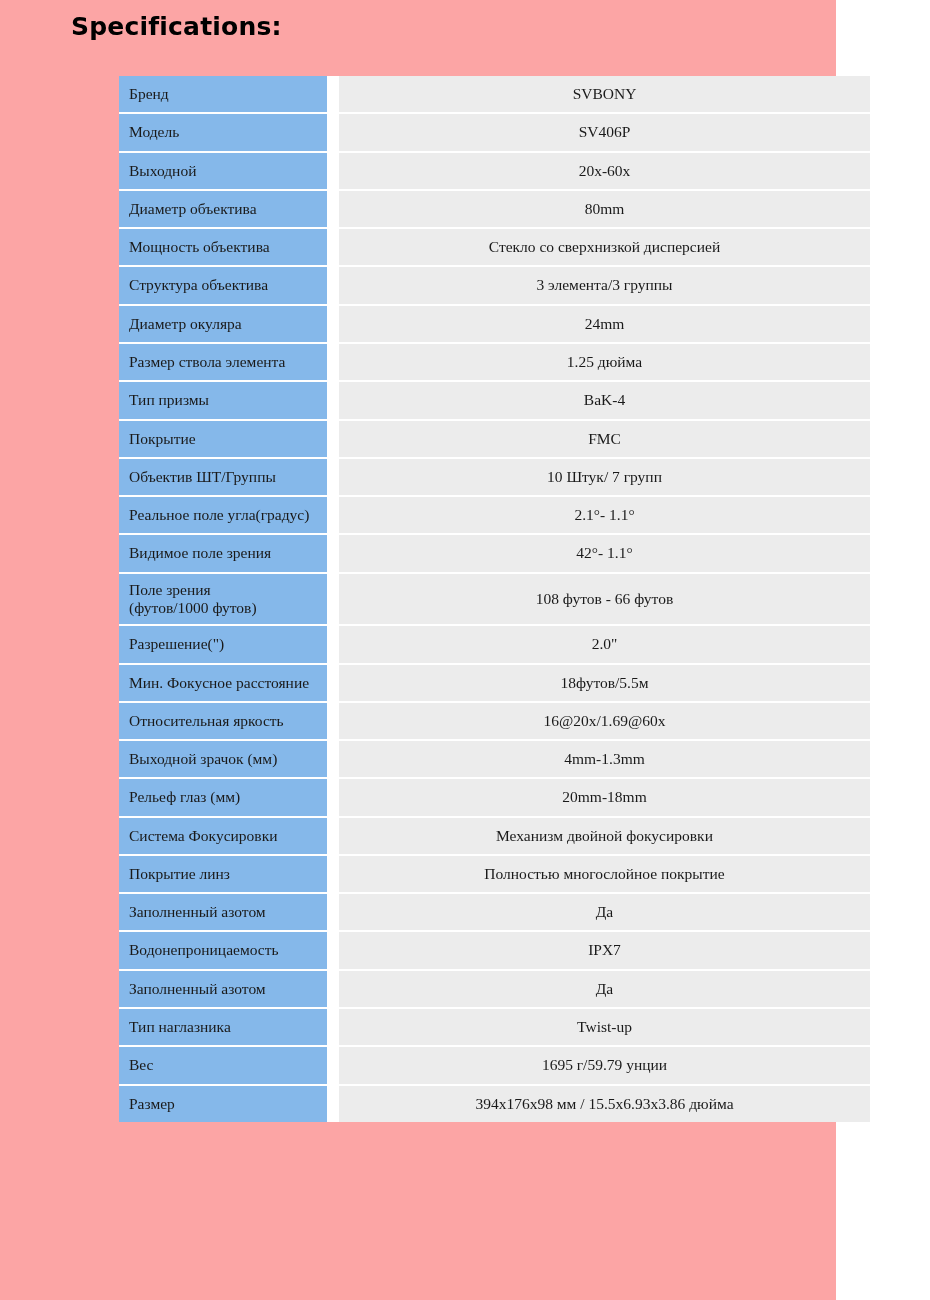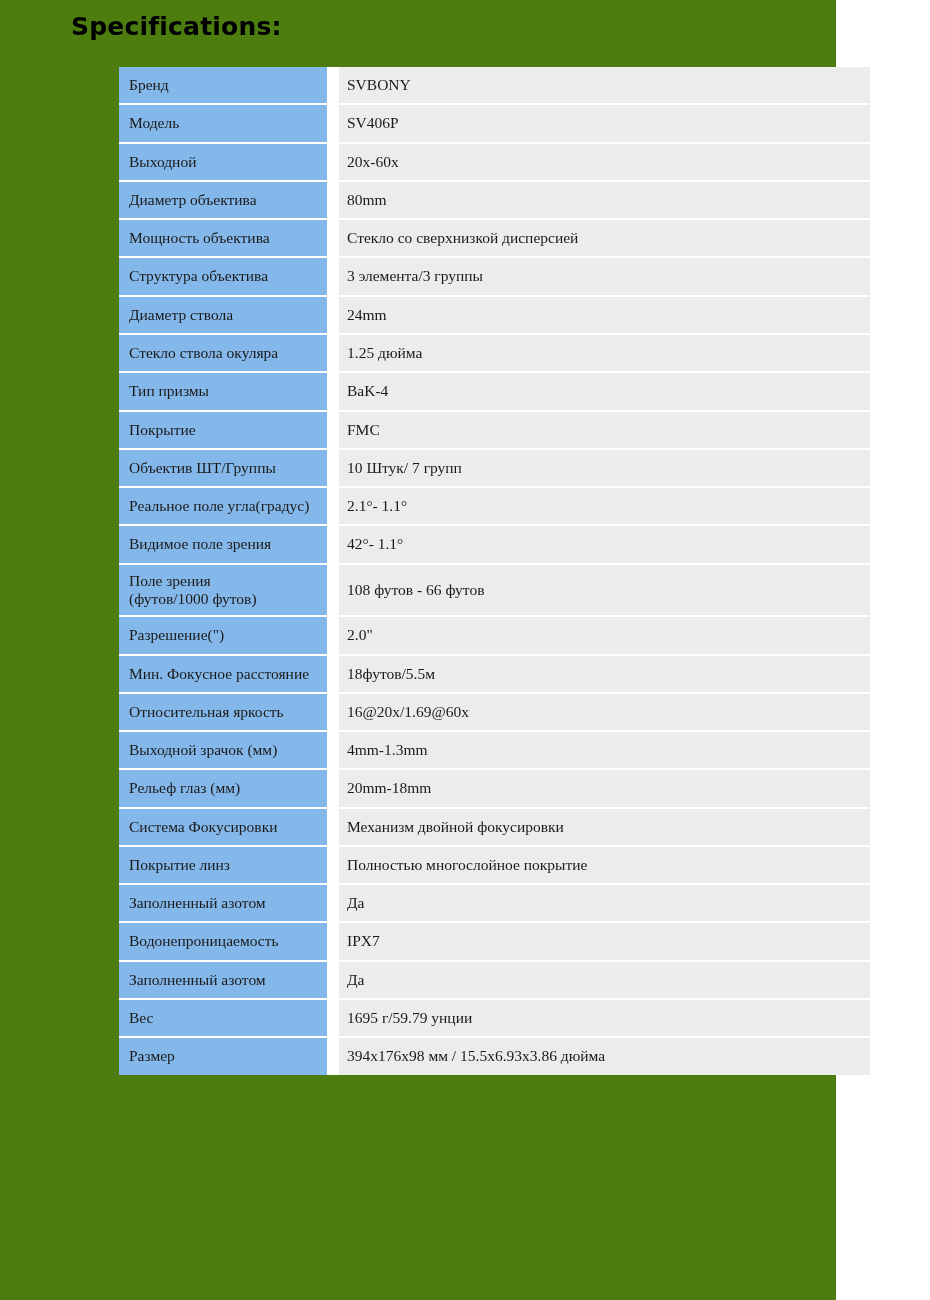--- a/index.html
+++ b/index.html
@@ -9,37 +9,37 @@
     background: #ffffff;
     overflow: hidden;
   }
   body {
     font-family: "Liberation Serif", serif;
   }
   #page {
     position: relative;
     width: 836px;
     height: 1300px;
-    background: #4d7c0f;
+    background: #fca5a5;
   }
   #spec-title {
     position: absolute;
     left: 71px;
     top: 12px;
     font-family: "DejaVu Sans", sans-serif;
     font-weight: bold;
     font-size: 25px;
     letter-spacing: 0.2px;
     color: #000000;
     white-space: nowrap;
   }
   #spec-table {
     position: absolute;
     left: 71px;
-    top: 67px;
+    top: 76px;
     width: 799px;
     border-collapse: separate;
     border-spacing: 0;
     padding-left: 48px;
   }
   .spec-row { }
   .spec-label,
   .spec-value {
     vertical-align: middle;
     font-size: 15.5px;
@@ -50,21 +50,21 @@
     width: 220px;
     background: #85b8ea;
     padding: 9px 0 9px 10px;
     text-align: left;
     border-bottom: 2px solid #ffffff;
     border-right: 12px solid #ffffff;
   }
   .spec-value {
     background: #ececec;
     padding: 9px 8px;
-    text-align: left;
+    text-align: center;
     border-bottom: 2px solid #ffffff;
   }
   .spec-row.tall .spec-label,
   .spec-row.tall .spec-value {
     padding-top: 7px;
     padding-bottom: 7px;
   }
   .spec-label .lbl-line { display: block; }
   .spec-row:last-child .spec-label,
   .spec-row:last-child .spec-value {
@@ -99,25 +99,25 @@
         </tr>
         <tr class="spec-row">
           <td class="spec-label">Мощность объектива</td>
           <td class="spec-value">Стекло со сверхнизкой дисперсией</td>
         </tr>
         <tr class="spec-row">
           <td class="spec-label">Структура объектива</td>
           <td class="spec-value">3 элемента/3 группы</td>
         </tr>
         <tr class="spec-row">
-          <td class="spec-label">Диаметр ствола</td>
+          <td class="spec-label">Диаметр окуляра</td>
           <td class="spec-value">24mm</td>
         </tr>
         <tr class="spec-row">
-          <td class="spec-label">Стекло ствола окуляра</td>
+          <td class="spec-label">Размер ствола элемента</td>
           <td class="spec-value">1.25 дюйма</td>
         </tr>
         <tr class="spec-row">
           <td class="spec-label">Тип призмы</td>
           <td class="spec-value">BaK-4</td>
         </tr>
         <tr class="spec-row">
           <td class="spec-label">Покрытие</td>
           <td class="spec-value">FMC</td>
         </tr>
@@ -174,20 +174,24 @@
         </tr>
         <tr class="spec-row">
           <td class="spec-label">Водонепроницаемость</td>
           <td class="spec-value">IPX7</td>
         </tr>
         <tr class="spec-row">
           <td class="spec-label">Заполненный азотом</td>
           <td class="spec-value">Да</td>
         </tr>
         <tr class="spec-row">
+          <td class="spec-label">Тип наглазника</td>
+          <td class="spec-value">Twist-up</td>
+        </tr>
+        <tr class="spec-row">
           <td class="spec-label">Вес</td>
           <td class="spec-value">1695 г/59.79 унции</td>
         </tr>
         <tr class="spec-row">
           <td class="spec-label">Размер</td>
           <td class="spec-value">394x176x98 мм / 15.5x6.93x3.86 дюйма</td>
         </tr>
       </tbody>
   </table>
 

